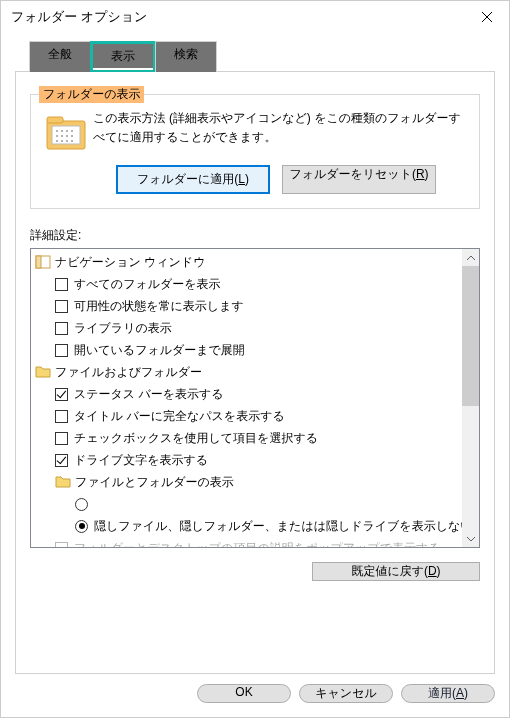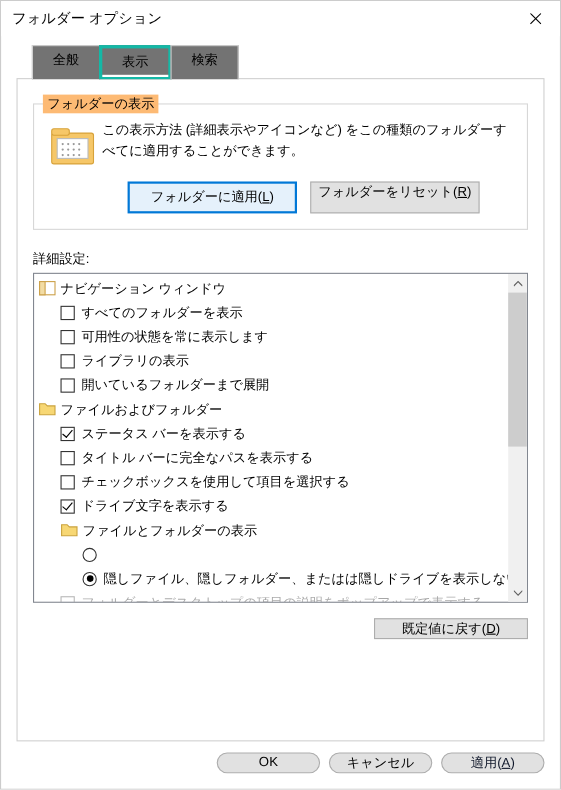--- a/index.html
+++ b/index.html
@@ -350,21 +350,21 @@
           <div class="sb-track"></div>
           <div class="sb-btn">
               <svg width="8" height="6">
                 <polyline points="0,1 4,5 8,1" fill="none" stroke="#606060" stroke-width="1"></polyline>
               </svg>
             </div>
         </div>
       </div>
 
       <div class="restore-row">
-        <div class="btn" style="width:140px">既定値に戻す(<span class="u">D</span>)</div>
+        <div class="btn" style="width:168px">既定値に戻す(<span class="u">D</span>)</div>
       </div>
     </div>
   </div>
 
   <div class="footer">
     <div class="btn">OK</div>
     <div class="btn">キャンセル</div>
     <div class="btn disabled">適用(<span class="u">A</span>)</div>
   </div>
 </div>

